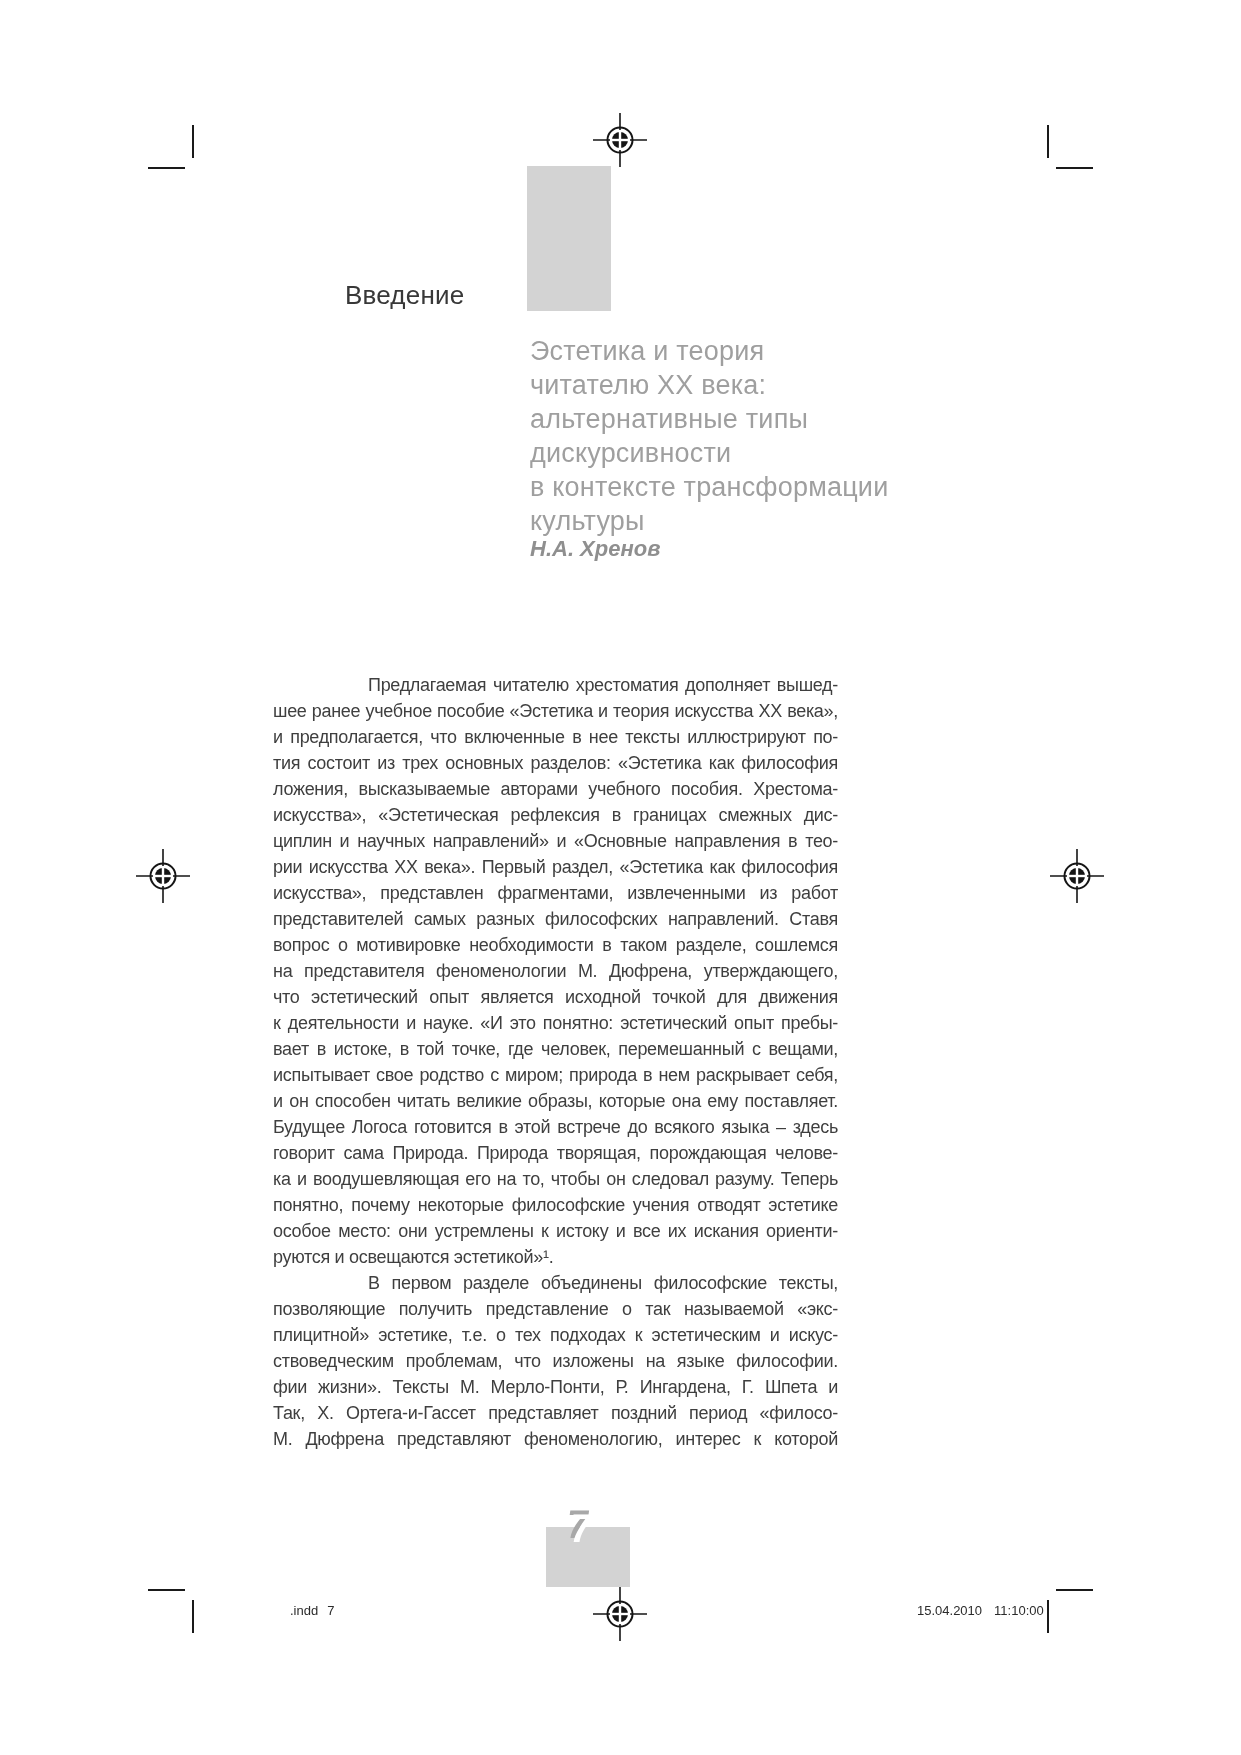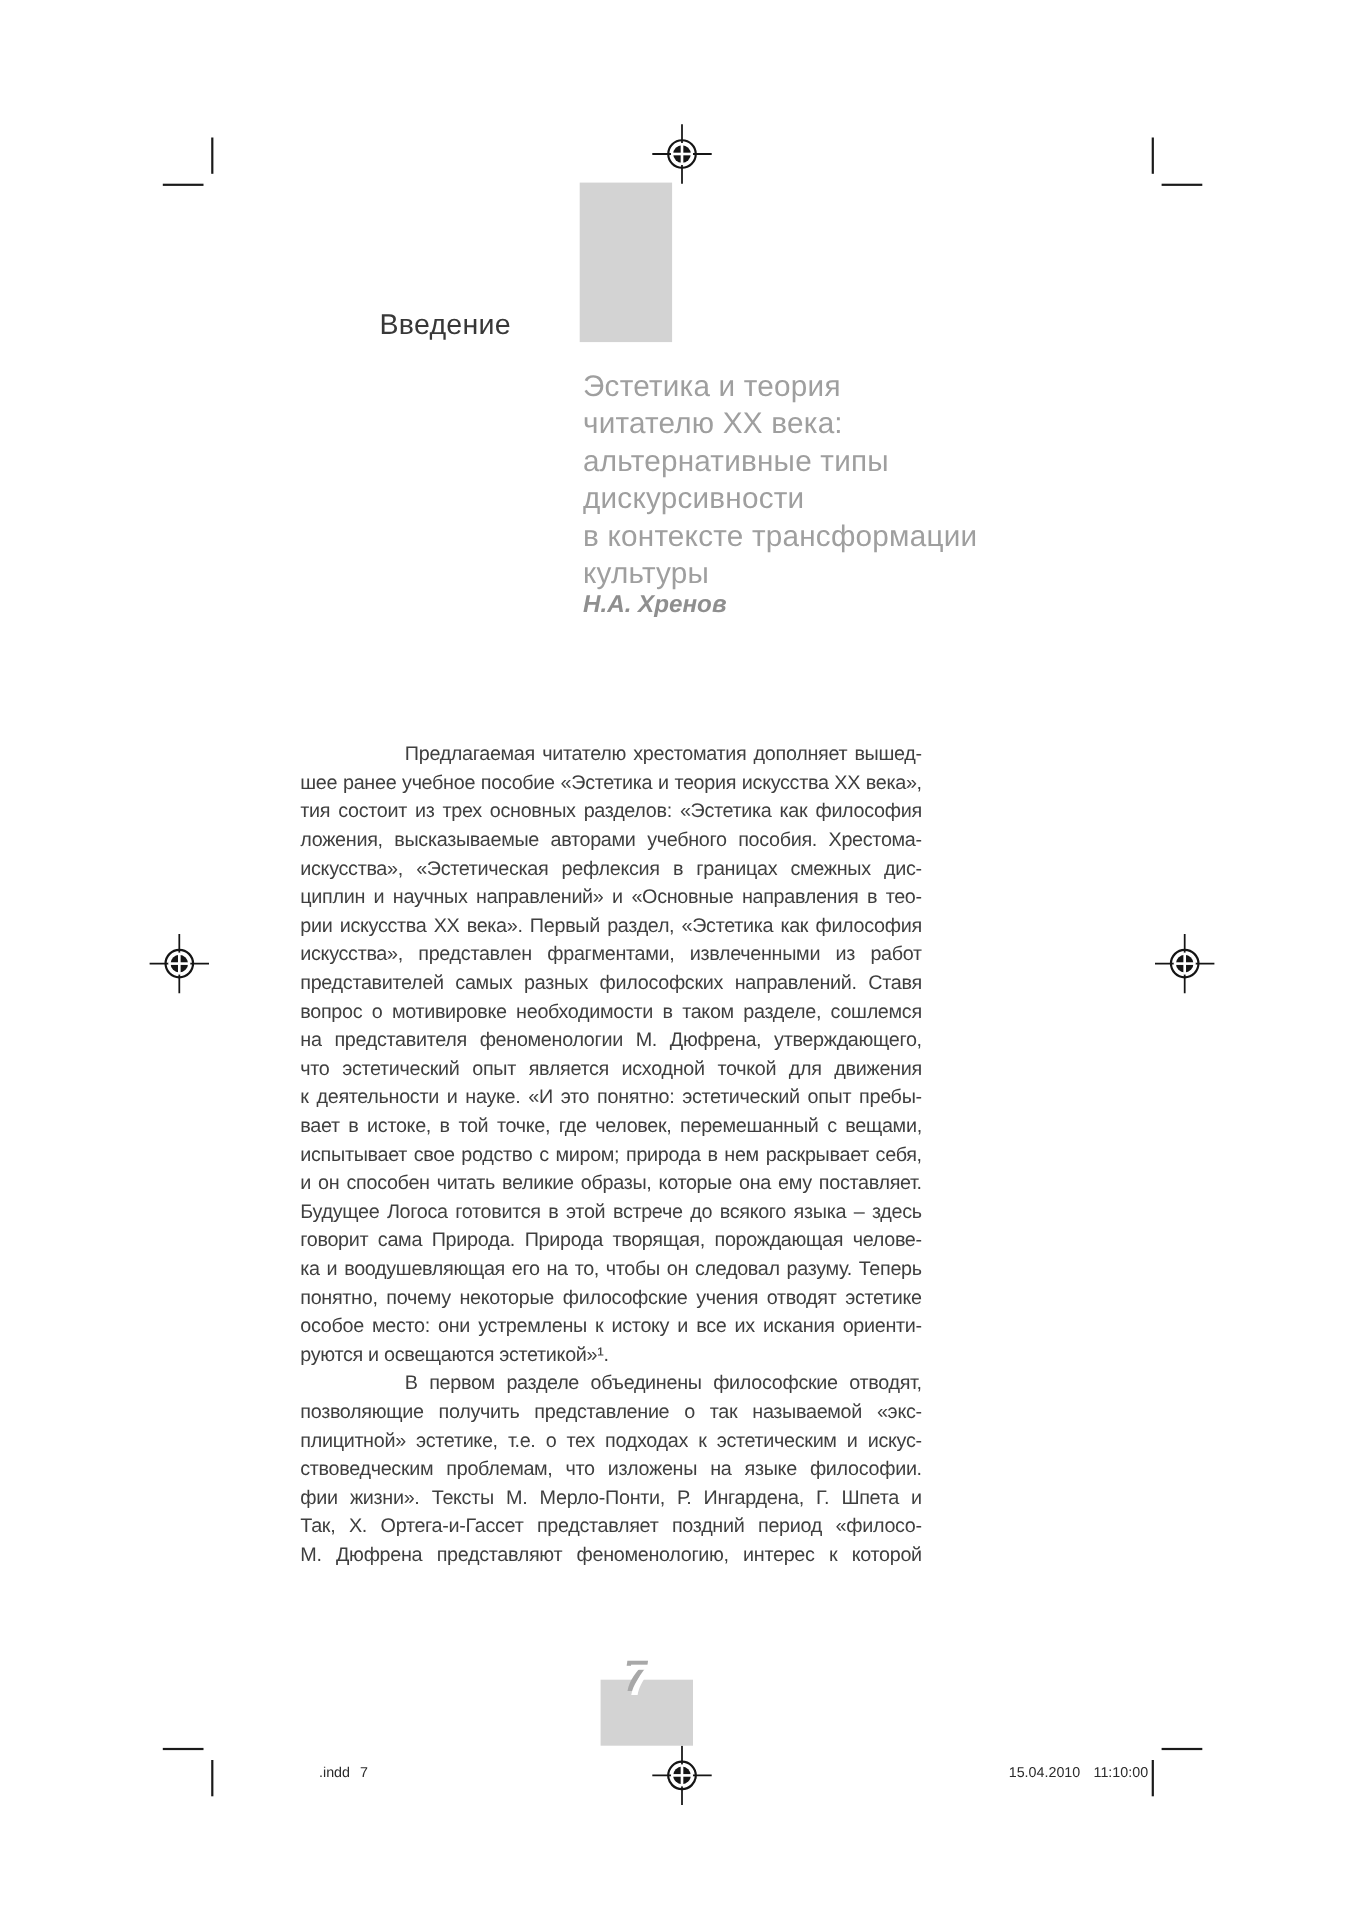--- a/index.html
+++ b/index.html
@@ -111,41 +111,42 @@
     <div>дискурсивности</div>
     <div>в контексте трансформации</div>
     <div>культуры</div>
   </div>
 
   <div id="author-name">Н.А. Хренов</div>
 
   <div id="body-text">
     <div class="bl ind">Предлагаемая читателю хрестоматия дополняет вышед-</div>
     <div class="bl">шее ранее учебное пособие «Эстетика и теория искусства ХХ века»,</div>
+    <div class="bl">и предполагается, что включенные в нее тексты иллюстрируют по-</div>
     <div class="bl">тия состоит из трех основных разделов: «Эстетика как философия</div>
     <div class="bl">ложения, высказываемые авторами учебного пособия. Хрестома-</div>
     <div class="bl">искусства», «Эстетическая рефлексия в границах смежных дис-</div>
     <div class="bl">циплин и научных направлений» и «Основные направления в тео-</div>
     <div class="bl">рии искусства ХХ века». Первый раздел, «Эстетика как философия</div>
     <div class="bl">искусства», представлен фрагментами, извлеченными из работ</div>
     <div class="bl">представителей самых разных философских направлений. Ставя</div>
     <div class="bl">вопрос о мотивировке необходимости в таком разделе, сошлемся</div>
     <div class="bl">на представителя феноменологии М. Дюфрена, утверждающего,</div>
     <div class="bl">что эстетический опыт является исходной точкой для движения</div>
     <div class="bl">к деятельности и науке. «И это понятно: эстетический опыт пребы-</div>
     <div class="bl">вает в истоке, в той точке, где человек, перемешанный с вещами,</div>
     <div class="bl">испытывает свое родство с миром; природа в нем раскрывает себя,</div>
     <div class="bl">и он способен читать великие образы, которые она ему поставляет.</div>
     <div class="bl">Будущее Логоса готовится в этой встрече до всякого языка – здесь</div>
     <div class="bl">говорит сама Природа. Природа творящая, порождающая челове-</div>
     <div class="bl">ка и воодушевляющая его на то, чтобы он следовал разуму. Теперь</div>
     <div class="bl">понятно, почему некоторые философские учения отводят эстетике</div>
     <div class="bl">особое место: они устремлены к истоку и все их искания ориенти-</div>
     <div class="bl last">руются и освещаются эстетикой»¹.</div>
-    <div class="bl ind">В первом разделе объединены философские отводят,</div>
+    <div class="bl ind">В первом разделе объединены философские тексты,</div>
     <div class="bl">позволяющие получить представление о так называемой «экс-</div>
     <div class="bl">плицитной» эстетике, т.е. о тех подходах к эстетическим и искус-</div>
     <div class="bl">ствоведческим проблемам, что изложены на языке философии.</div>
     <div class="bl">фии жизни». Тексты М. Мерло-Понти, Р. Ингардена, Г. Шпета и</div>
     <div class="bl">Так, Х. Ортега-и-Гассет представляет поздний период «филосо-</div>
     <div class="bl">М. Дюфрена представляют феноменологию, интерес к которой</div>
   </div>
 
   <div id="footer-left" class="footer-text">
     <span>.indd</span><span class="pgnum">7</span>

